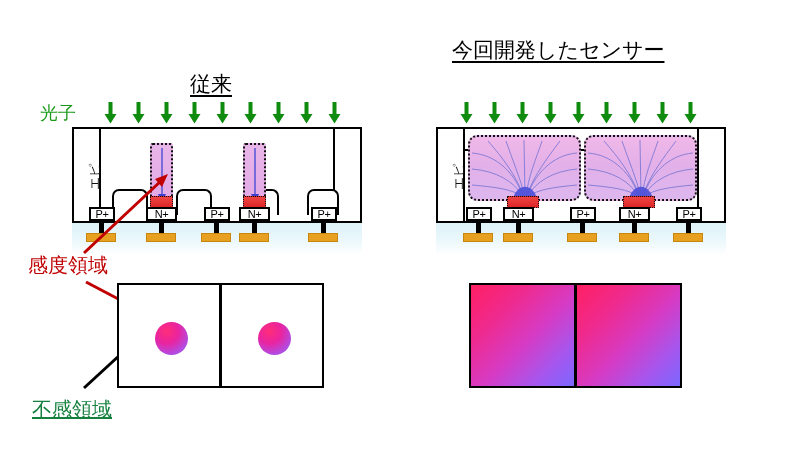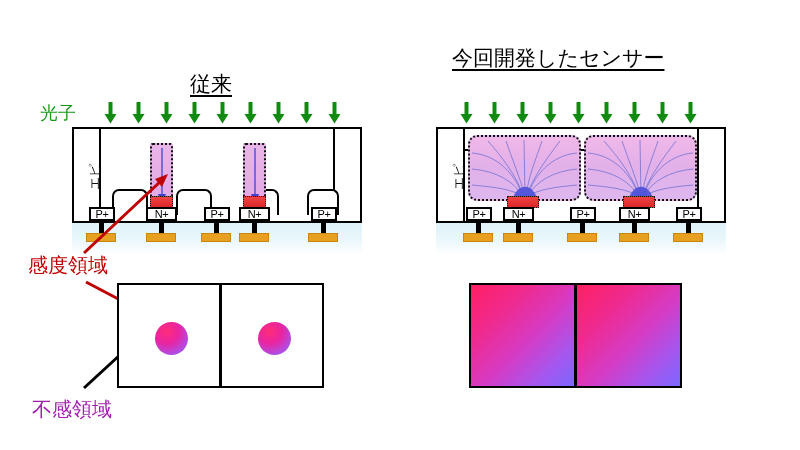--- a/index.html
+++ b/index.html
@@ -73,38 +73,38 @@
   }
 
   
   .wide-sens{
     background:linear-gradient(to bottom,#f0b8e8 0%,#e3b0e9 45%,#ddb6ee 100%);
     border:2px dotted #111;border-radius:9px;box-sizing:border-box;
   }
 
   
   .ann-red{font-size:20px;color:#c00000;white-space:nowrap;}
-  .ann-blk{font-size:20px;color:#a21caf;white-space:nowrap;}
+  .ann-blk{font-size:20px;color:#15803d;white-space:nowrap;text-decoration:underline;}
 
   
   .map-frame{border:2px solid #000;background:#fff;box-sizing:border-box;}
   .blob{
     border-radius:50%;
     background:radial-gradient(circle at 35% 28%, #ff2d78 0%, #e924a0 38%, #b44ae0 72%, #8a5cf0 100%);
   }
   .fullgrad{
     background:linear-gradient(135deg,#ff1f63 0%,#ef2a8e 28%,#d63bc4 55%,#a557ef 80%,#7b68ff 100%);
   }
 </style>
 </head>
 <body>
 
 <div class="abs title" style="left:190px;top:40px;margin-top:30px;">従来</div>
 
-<div class="abs title" style="left:452px;top:44px;">今回開発したセンサー</div>
+<div class="abs title" style="left:452px;top:36px;">今回開発したセンサー</div>
 
 <div class="abs photon-label" style="left:40px;top:101px;">光子</div>
 
 <div class="abs arrow-row" style="left:104px;top:102px;">
   <svg class="g-arrow" viewBox="0 0 13 22">
       <path d="M4.5 0 H8.5 V12 H12.5 L6.5 21.5 L0.5 12 H4.5 Z" fill="#0f8c0f"></path>
     </svg>
   <svg class="g-arrow" viewBox="0 0 13 22">
       <path d="M4.5 0 H8.5 V12 H12.5 L6.5 21.5 L0.5 12 H4.5 Z" fill="#0f8c0f"></path>
     </svg>

